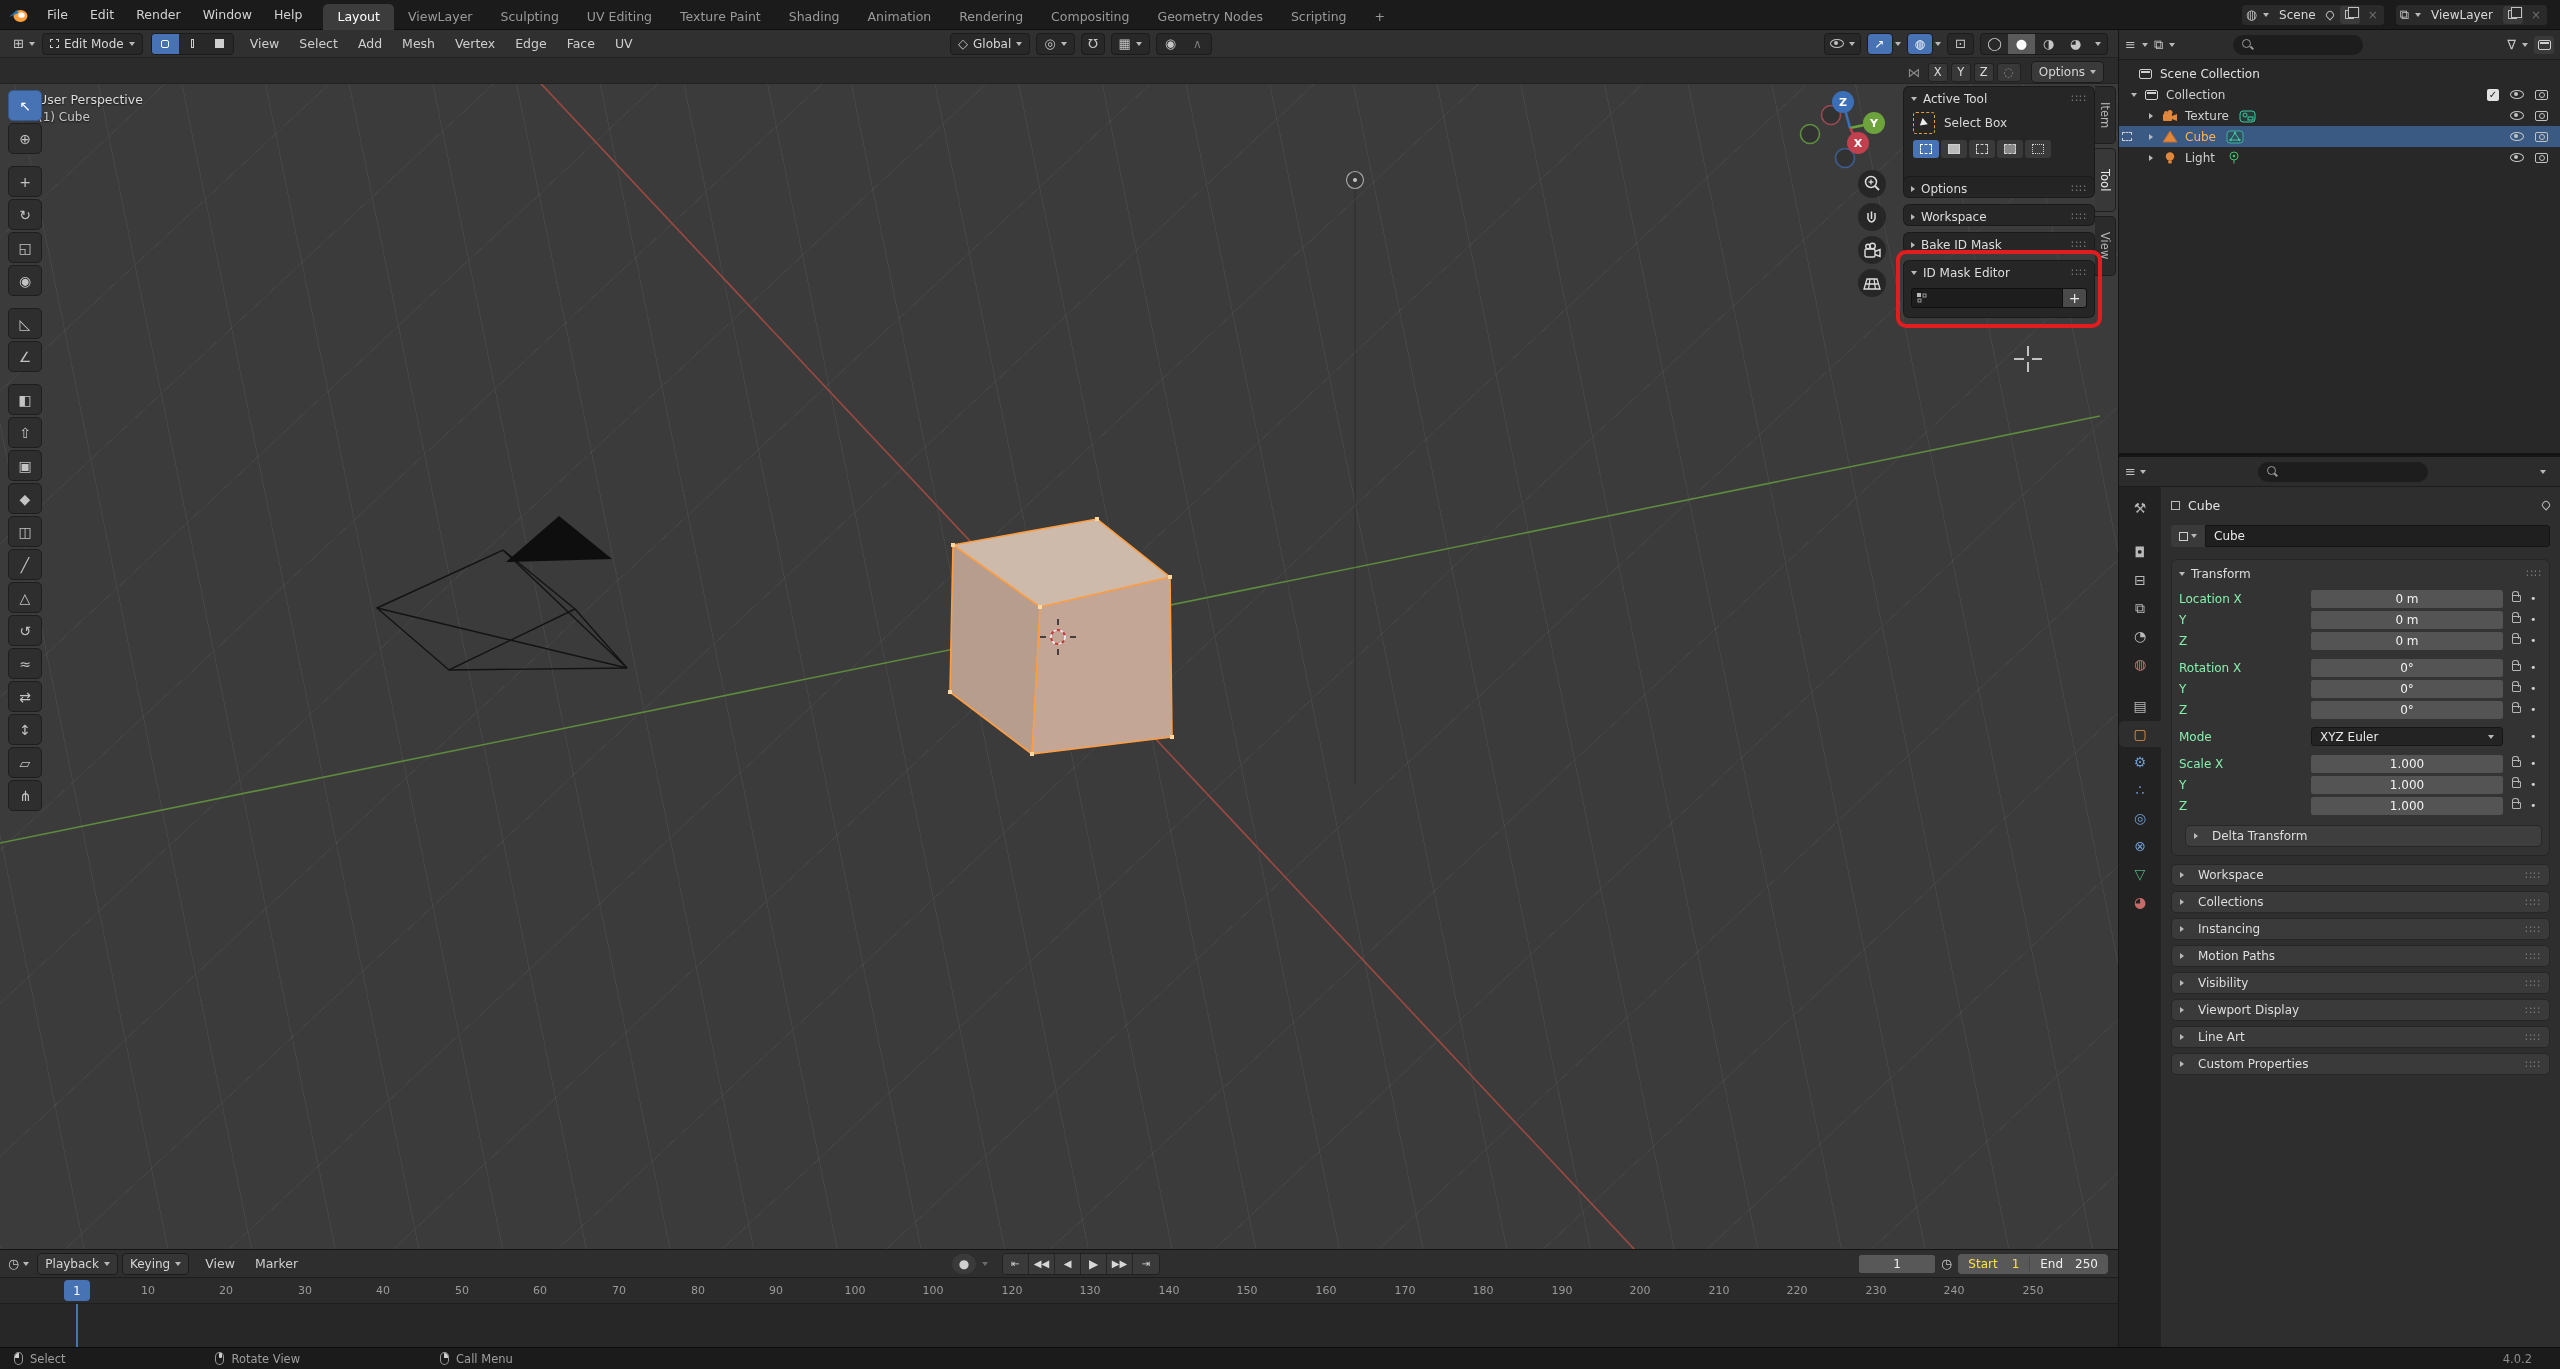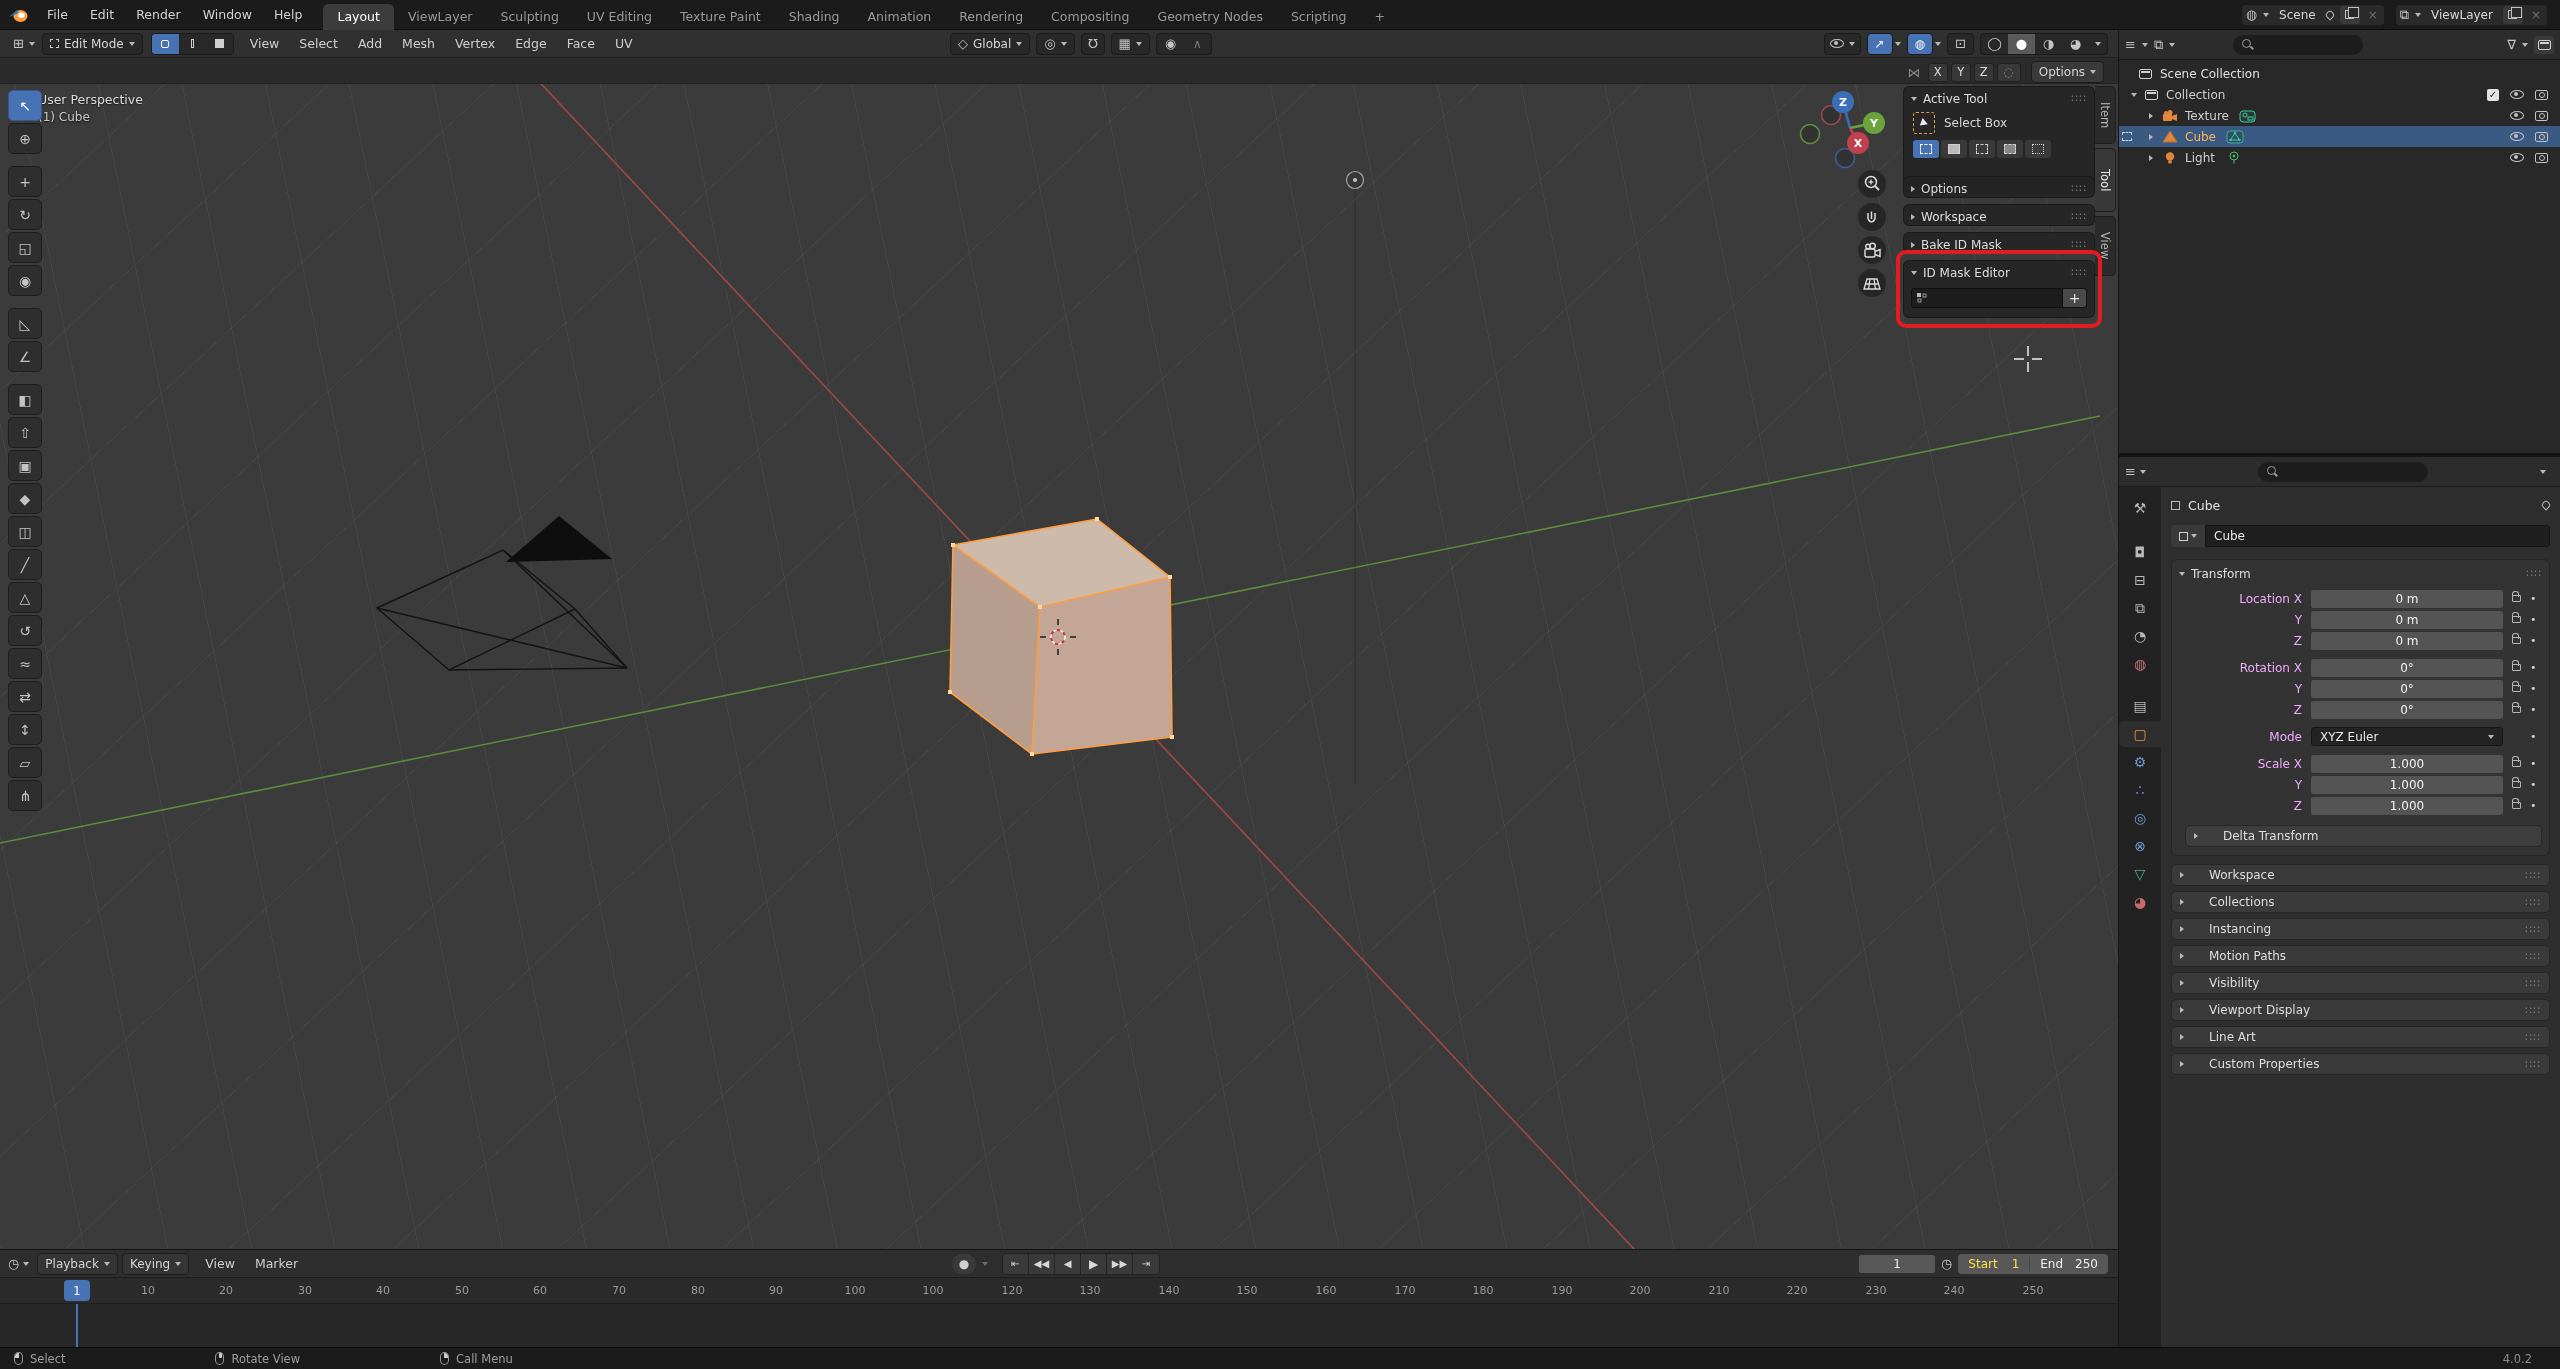--- a/index.html
+++ b/index.html
@@ -75,23 +75,23 @@
   .icon-box{width:13px;height:10px;border:1.3px solid #d0d0d0;border-radius:2px;position:relative;display:inline-block;}
   .icon-box::before{content:"";position:absolute;left:1px;right:1px;top:1px;height:2.5px;background:#d0d0d0;}
 
   
   #props{left:2119px;top:457px;width:441px;height:890px;background:#2e2e2e;}
   #propshead{height:30px;background:#2c2c2c;border-bottom:1px solid #1c1c1c;display:flex;align-items:center;padding:0 6px;}
   #tabstrip{position:absolute;left:0;top:30px;width:42px;bottom:0;background:#222222;}
   .ptab{position:absolute;left:0;width:42px;height:26px;display:flex;align-items:center;justify-content:center;font-size:14px;color:#b9b9b9;}
   .ptab.active{background:#2e2e2e;border-radius:5px 0 0 5px;}
   #pcontent{position:absolute;left:42px;top:30px;right:0;bottom:0;padding:6px 10px;}
-  .pill{height:22px;background:#3a3a3a;border:1px solid #262626;border-radius:5px;display:flex;align-items:center;gap:25px;padding:0 8px;color:#dedede;font-size:12px;margin-bottom:5px;}
+  .pill{height:22px;background:#3a3a3a;border:1px solid #262626;border-radius:5px;display:flex;align-items:center;gap:14px;padding:0 8px;color:#dedede;font-size:12px;margin-bottom:5px;}
   .trow{display:flex;align-items:center;height:19px;margin-bottom:2px;}
-  .tlabel{width:132px;text-align:right;padding-right:9px;color:#f0abfc;font-size:12px;}
+  .tlabel{width:132px;padding-right:9px;color:#86efac;font-size:12px;}
   .tfield{width:192px;height:18px;background:#545454;border-radius:2.5px;color:#f2f2f2;display:flex;align-items:center;justify-content:center;font-size:12px;}
   .tdrop{width:192px;height:19px;background:#232323;border:1px solid #161616;border-radius:3px;color:#e8e8e8;display:flex;align-items:center;padding:0 8px;font-size:12px;}
   .icon-lock{width:9px;height:7px;border:1.2px solid #b5b5b5;border-radius:1px;position:relative;display:inline-block;margin-left:9px;}
   .icon-lock::before{content:"";position:absolute;left:-1px;top:-5px;width:5px;height:5px;border:1.2px solid #b5b5b5;border-bottom:none;border-radius:3px 3px 0 0;}
   .adot{color:#cfcfcf;font-size:11px;margin-left:9px;}
   .icon-search{width:13px;height:13px;position:relative;display:inline-block;}
   .icon-search::before{content:"";position:absolute;left:1px;top:1px;width:7px;height:7px;border:1.4px solid #9a9a9a;border-radius:50%;}
   .icon-search::after{content:"";position:absolute;left:8.5px;top:8.5px;width:4px;height:1.6px;background:#9a9a9a;transform:rotate(45deg);}
   .icon-pin{width:8px;height:8px;border:1.4px solid #b5b5b5;border-radius:50% 50% 50% 0;transform:rotate(-45deg);display:inline-block;}
   .icon-copy{width:9px;height:9px;border:1.3px solid #c0c0c0;position:relative;display:inline-block;}

